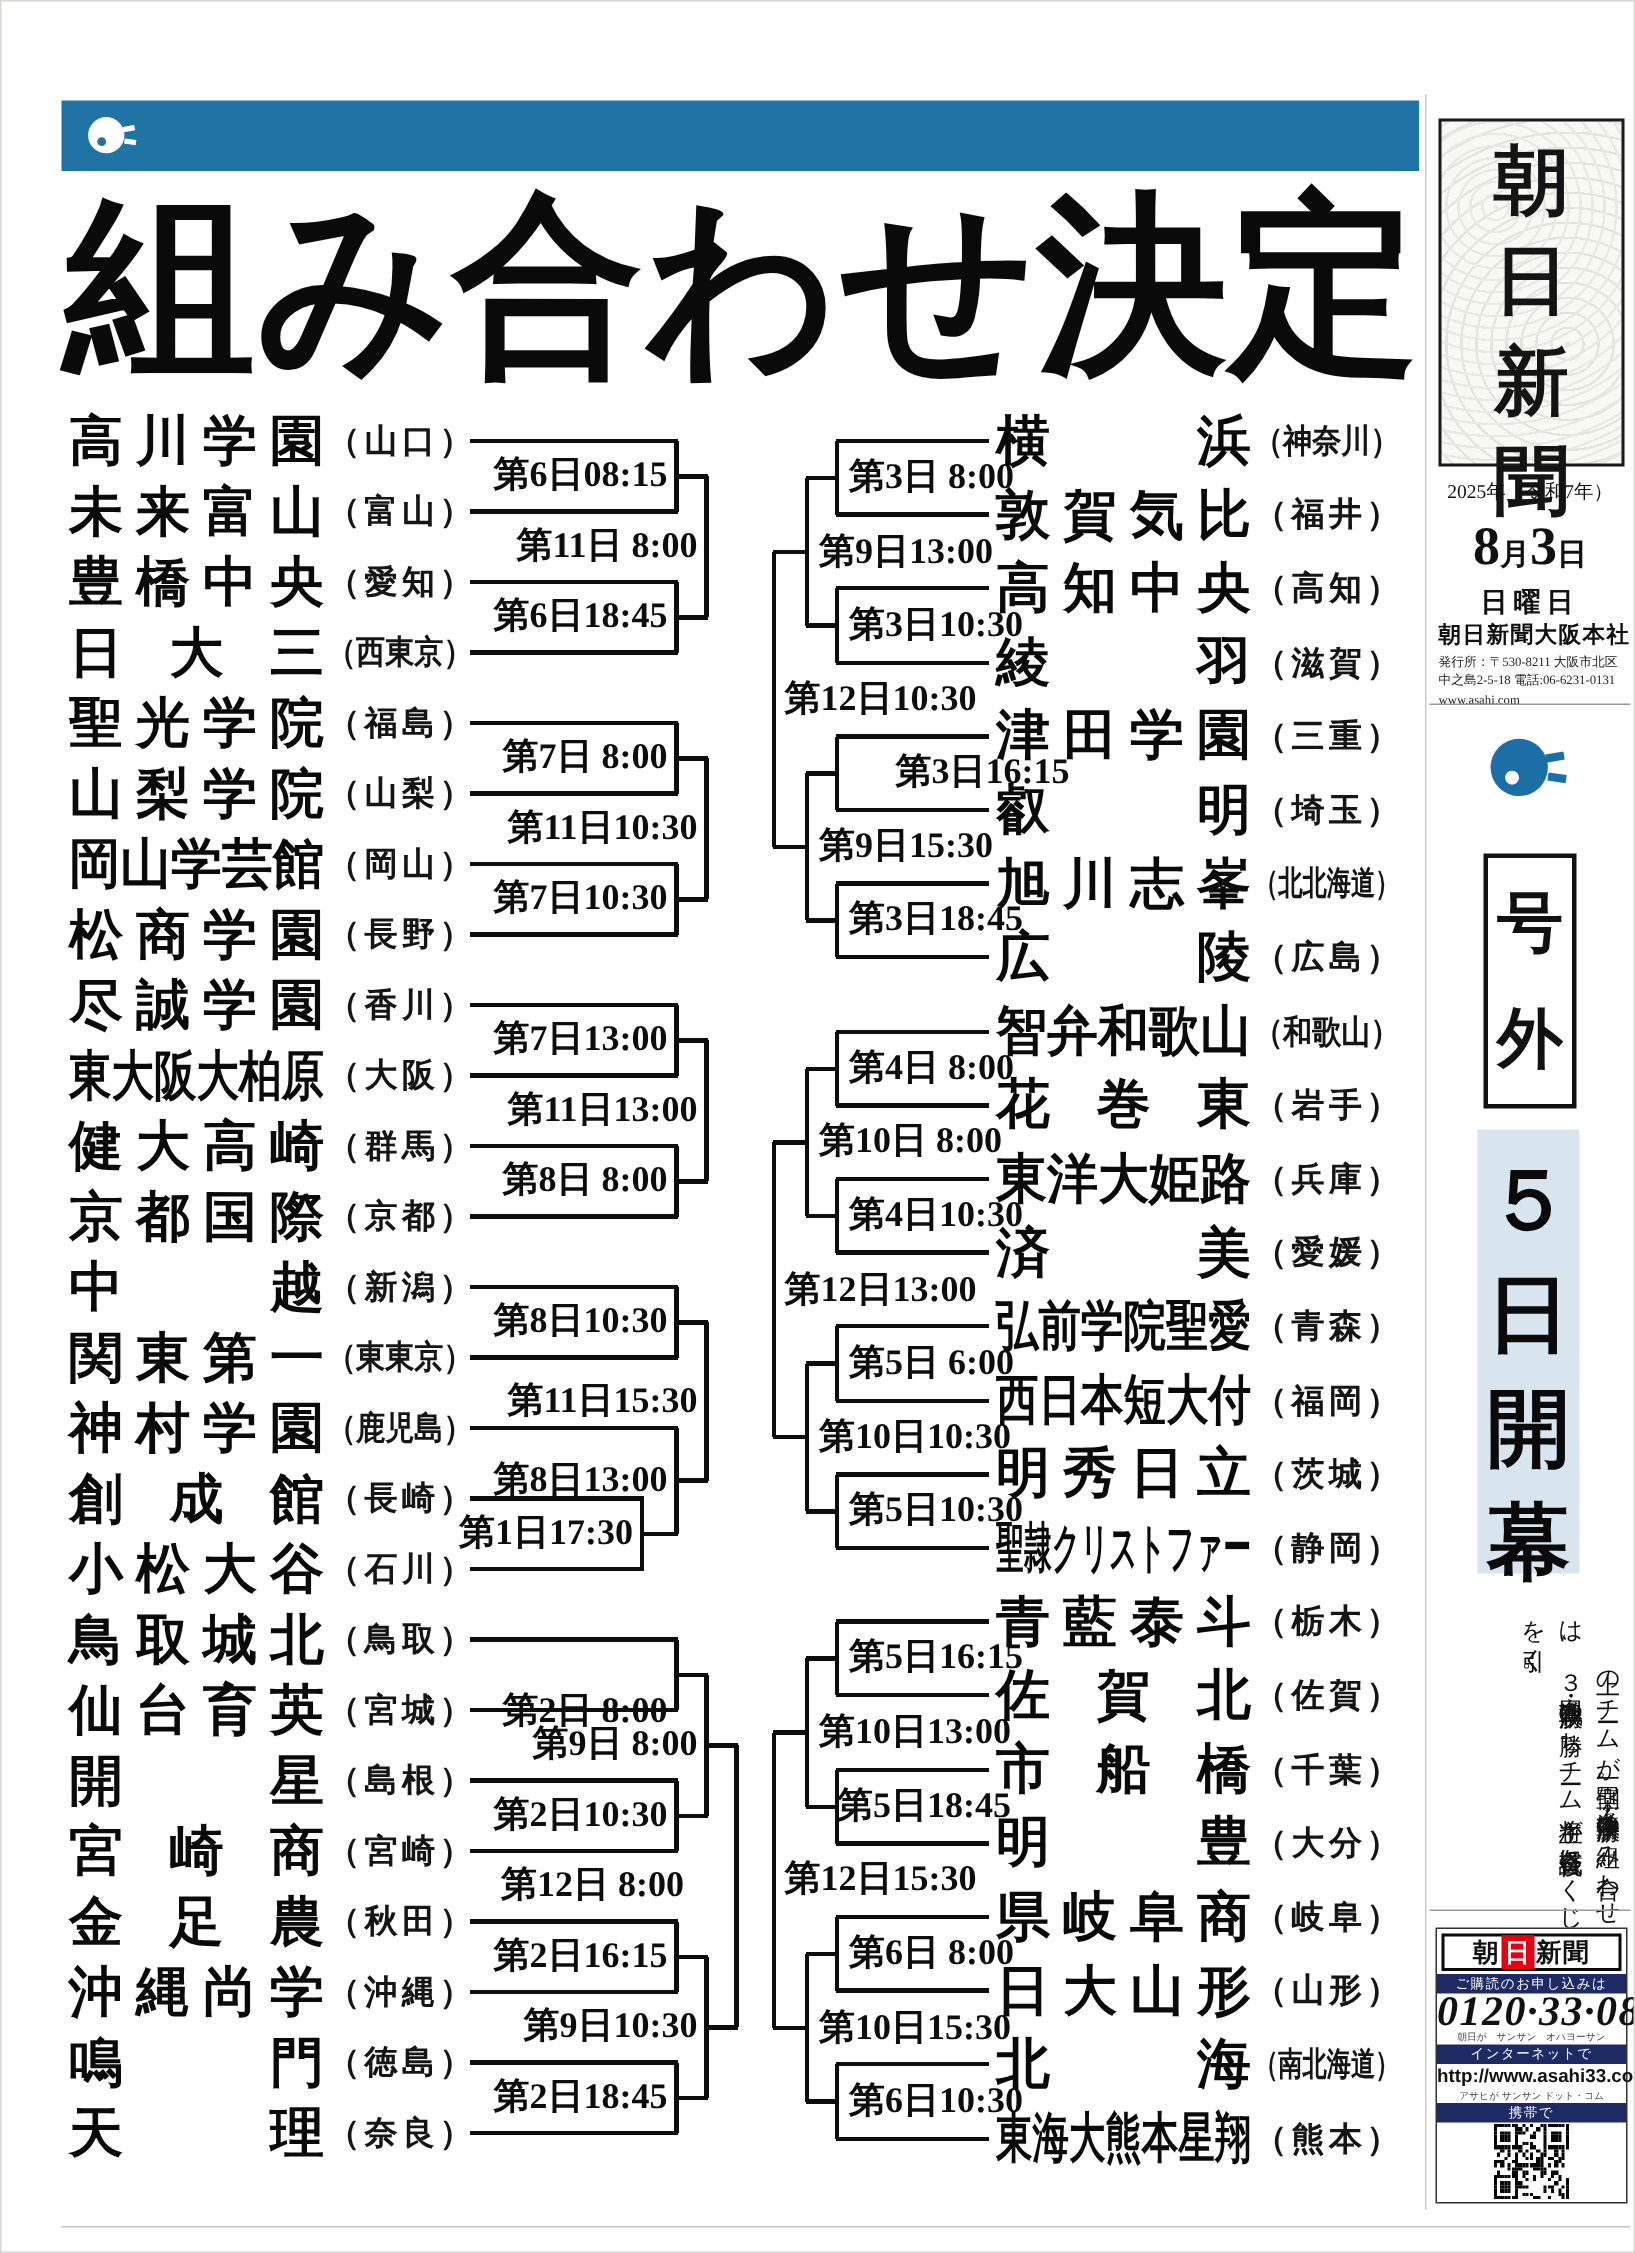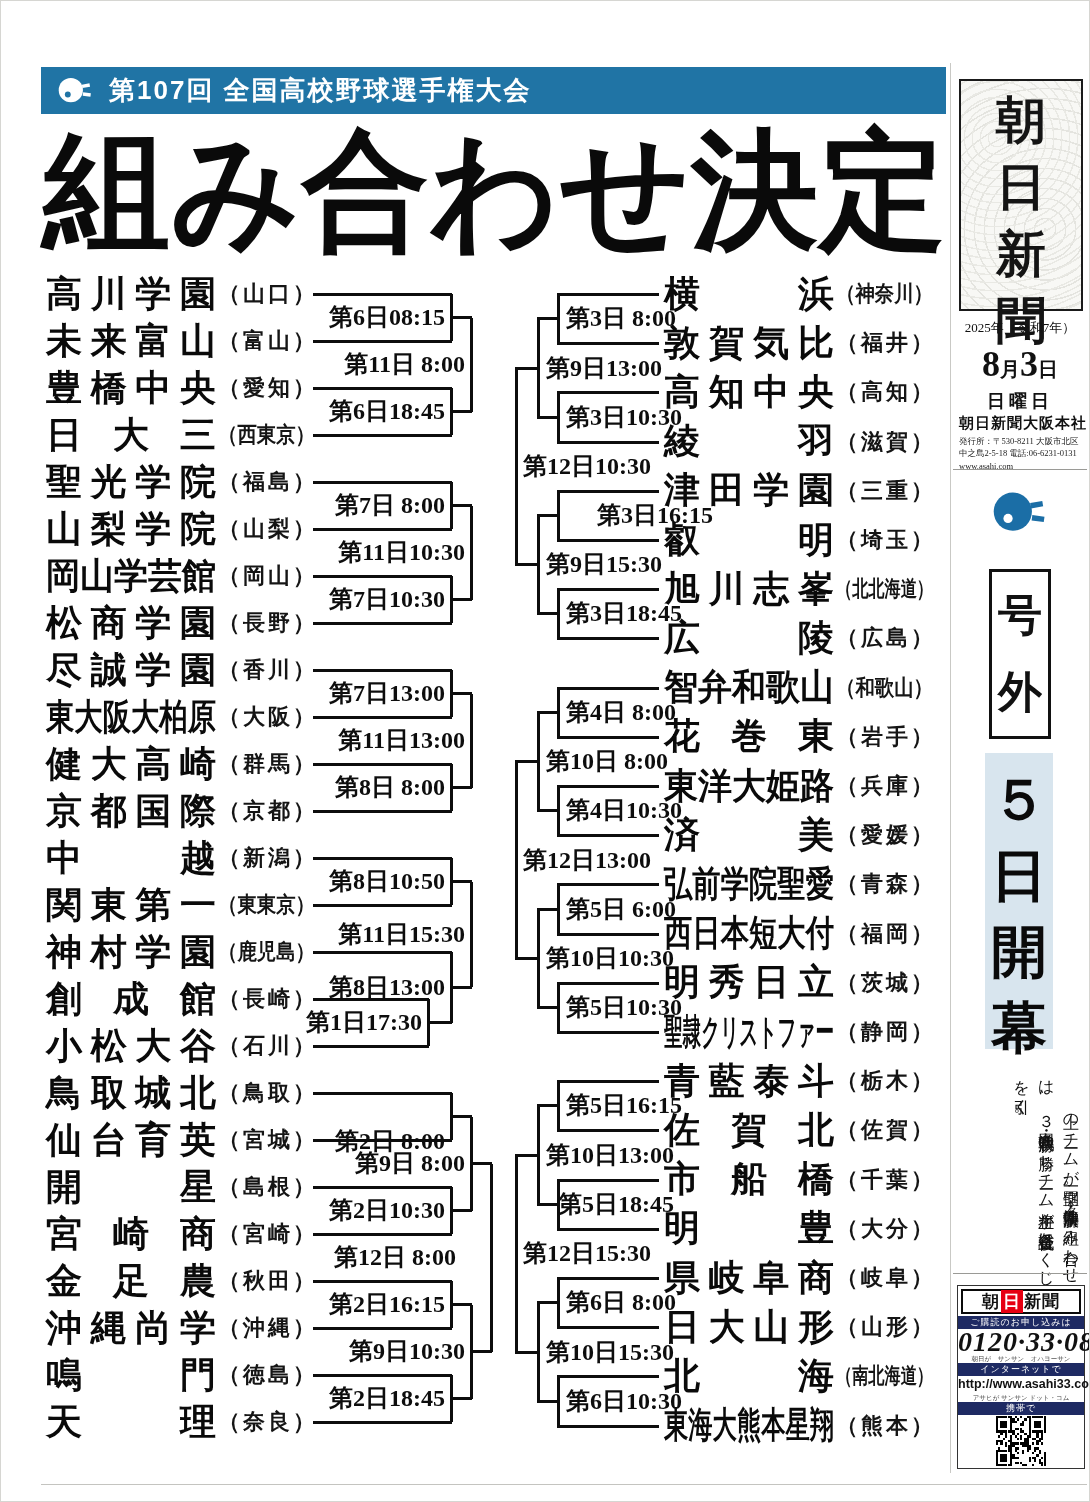--- a/index.html
+++ b/index.html
@@ -91,21 +91,20 @@
 
 <div id="page">
 
   <div class="hbar" style="background:#2074a5;">
     <svg class="helmet" viewBox="0 0 44 36">
       <circle cx="16" cy="17" r="14" fill="currentColor"></circle>
       <circle cx="12.5" cy="22" r="3.4" fill="#2074a5"></circle>
       <rect x="29" y="10" width="9" height="4" fill="currentColor" transform="rotate(-10 33 12)"></rect>
       <rect x="30" y="20" width="9" height="4" fill="currentColor" transform="rotate(8 34 22)"></rect>
     </svg>
-    <div class="htitle">第107回 全国高校野球選手権大会</div>
   </div>
 
   <div class="headline spread">
       <span>組</span>
       <span>み</span>
       <span>合</span>
       <span>わ</span>
       <span>せ</span>
       <span>決</span>
       <span>定</span>
@@ -938,21 +937,21 @@
 
   <div class="glabel gl" style="left:284px;top:316px">第6日08:15</div>
   <div class="glabel gl" style="left:304px;top:363px">第11日 8:00</div>
   <div class="glabel gl" style="left:284px;top:410px">第6日18:45</div>
   <div class="glabel gl" style="left:284px;top:504px">第7日 8:00</div>
   <div class="glabel gl" style="left:304px;top:551px">第11日10:30</div>
   <div class="glabel gl" style="left:284px;top:598px">第7日10:30</div>
   <div class="glabel gl" style="left:284px;top:692px">第7日13:00</div>
   <div class="glabel gl" style="left:304px;top:739px">第11日13:00</div>
   <div class="glabel gl" style="left:284px;top:786px">第8日 8:00</div>
-  <div class="glabel gl" style="left:284px;top:880px">第8日10:50</div>
+  <div class="glabel gl" style="left:284px;top:880px">第8日10:30</div>
   <div class="glabel gl" style="left:304px;top:933px">第11日15:30</div>
   <div class="glabel gl" style="left:284px;top:986px">第8日13:00</div>
   <div class="glabel gl" style="left:261px;top:1021px">第1日17:30</div>
   <div class="glabel gl" style="left:284px;top:1140px">第2日 8:00</div>
   <div class="glabel gl" style="left:304px;top:1162px">第9日 8:00</div>
   <div class="glabel gl" style="left:284px;top:1209px">第2日10:30</div>
   <div class="glabel gl" style="left:295px;top:1256px">第12日 8:00</div>
   <div class="glabel gl" style="left:284px;top:1303px">第2日16:15</div>
   <div class="glabel gl" style="left:304px;top:1350px">第9日10:30</div>
   <div class="glabel gl" style="left:284px;top:1397px">第2日18:45</div>

